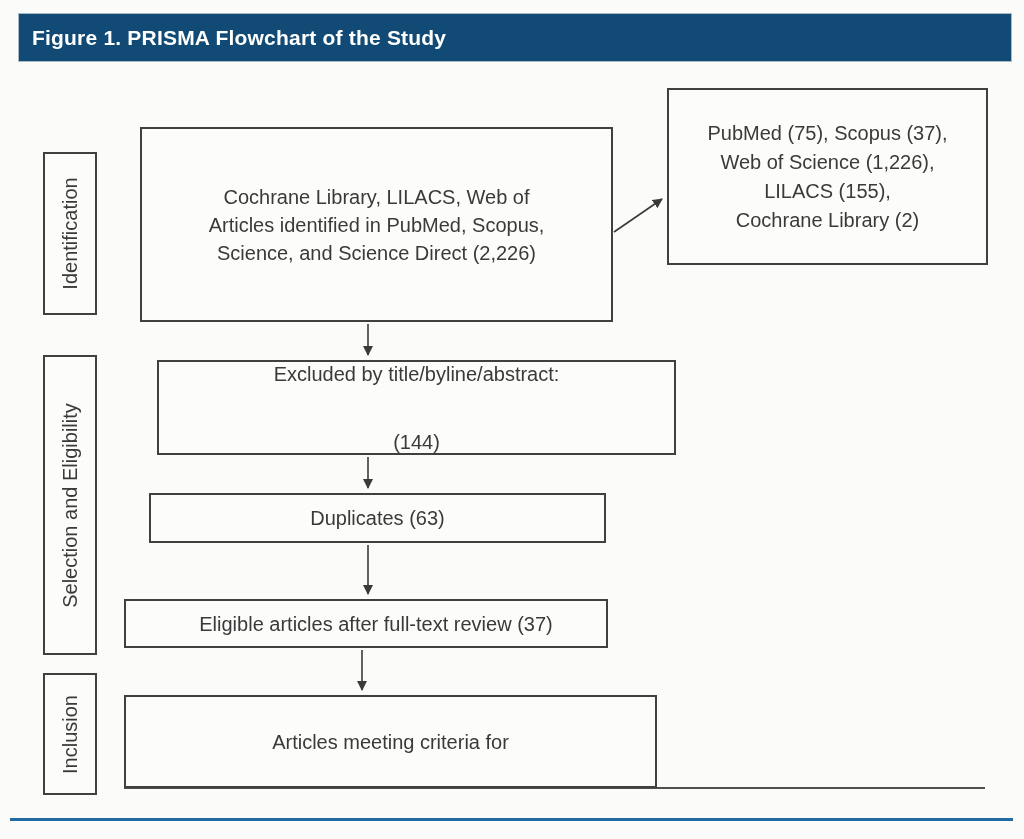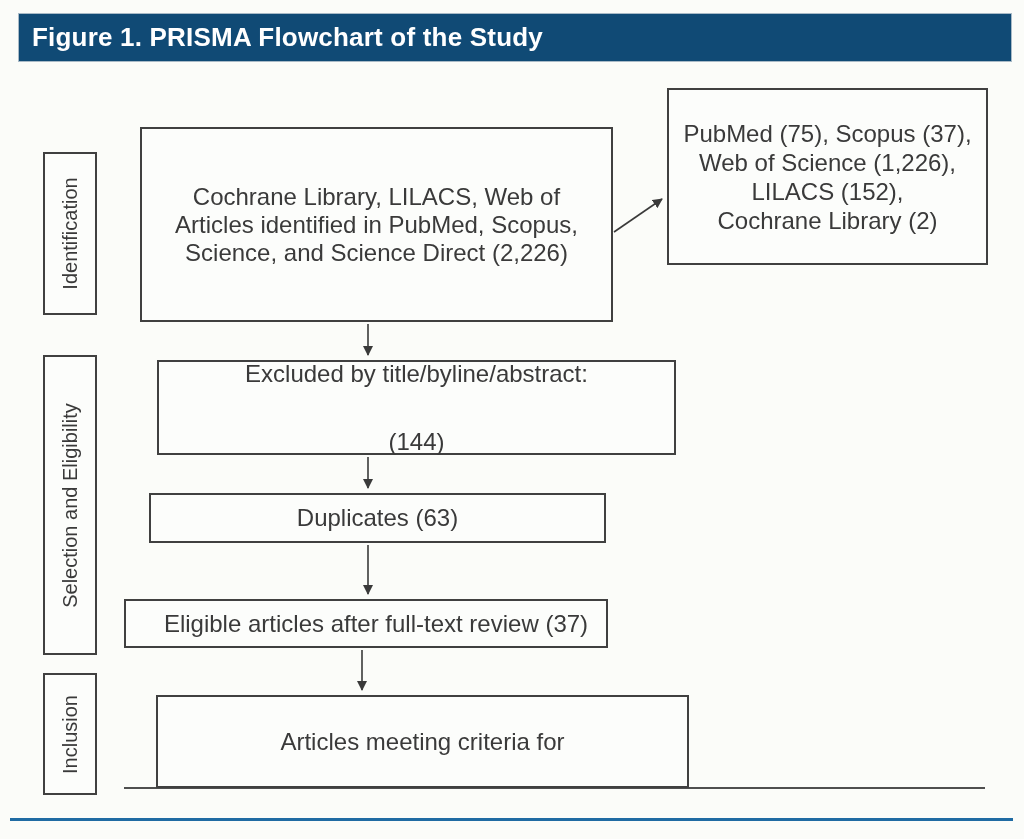--- a/index.html
+++ b/index.html
@@ -20,49 +20,49 @@
     left: 18px; top: 13px;
     width: 994px; height: 49px;
     background: #104a75;
     border: 1px solid #a9bac7;
     box-sizing: border-box;
     display: flex;
     align-items: center;
   }
   .title-bar .title-text {
     color: #ffffff;
-    font-size: 26px;
+    font-size: 21px;
     font-weight: bold;
     padding-left: 13px;
     letter-spacing: 0.2px;
     white-space: nowrap;
   }
   
   .fbox {
     position: absolute;
     border: 2px solid #404040;
     background: #fcfdfb;
     box-sizing: border-box;
     display: flex;
     flex-direction: column;
     align-items: center;
     justify-content: center;
     text-align: center;
     color: #3a3a3a;
-    font-size: 24px;
+    font-size: 20px;
     line-height: 28px;
     z-index: 2;
   }
   .fbox span { display: block; white-space: nowrap; }
   #box-identified   { left: 140px; top: 127px; width: 473px; height: 195px; }
   #box-sources      { left: 667px; top:  88px; width: 321px; height: 177px; line-height: 29px; }
   #box-excluded     { left: 157px; top: 360px; width: 519px; height: 95px; gap: 40px;  }
   #box-duplicates   { left: 149px; top: 493px; width: 457px; height: 50px;  }
   #box-eligible     { left: 124px; top: 599px; width: 484px; height: 49px; padding-left: 20px;  }
-  #box-included     { left: 124px; top: 695px; width: 533px; height: 93px;  line-height: 30px; margin-left: 32px; }
+  #box-included     { left: 124px; top: 695px; width: 533px; height: 93px;  line-height: 30px; }
   
   .stage {
     position: absolute;
     border: 2px solid #404040;
     background: #fcfdfb;
     box-sizing: border-box;
     display: flex;
     align-items: center;
     justify-content: center;
     color: #3a3a3a;
@@ -121,21 +121,21 @@
 
   <div class="fbox" id="box-identified">
     <span>Cochrane Library, LILACS, Web of</span>
     <span>Articles identified in PubMed, Scopus,</span>
     <span>Science, and Science Direct (2,226)</span>
   </div>
 
   <div class="fbox" id="box-sources">
     <span>PubMed (75), Scopus (37),</span>
     <span>Web of Science (1,226),</span>
-    <span>LILACS (152),</span>
+    <span>LILACS (155),</span>
     <span>Cochrane Library (2)</span>
   </div>
 
   <div class="fbox" id="box-excluded">
     <span>Excluded by title/byline/abstract:</span>
     <span>(144)</span>
   </div>
 
   <div class="fbox" id="box-duplicates">
     <span>Duplicates (63)</span>

